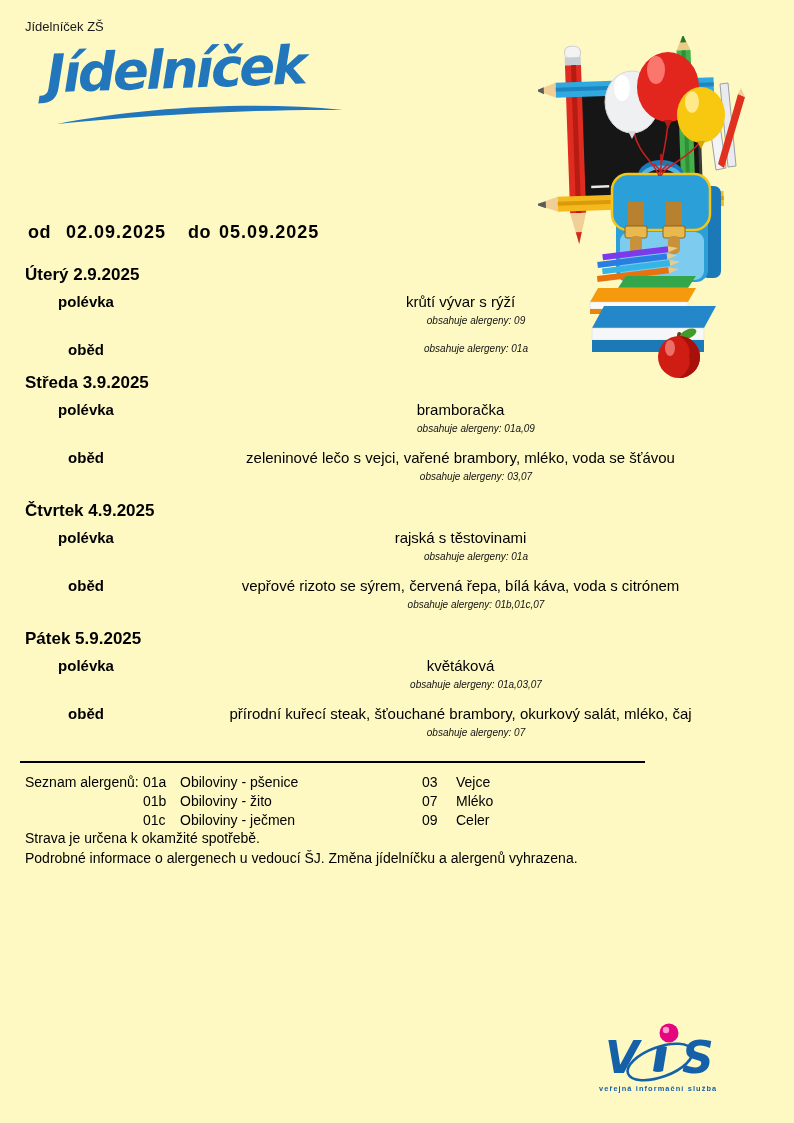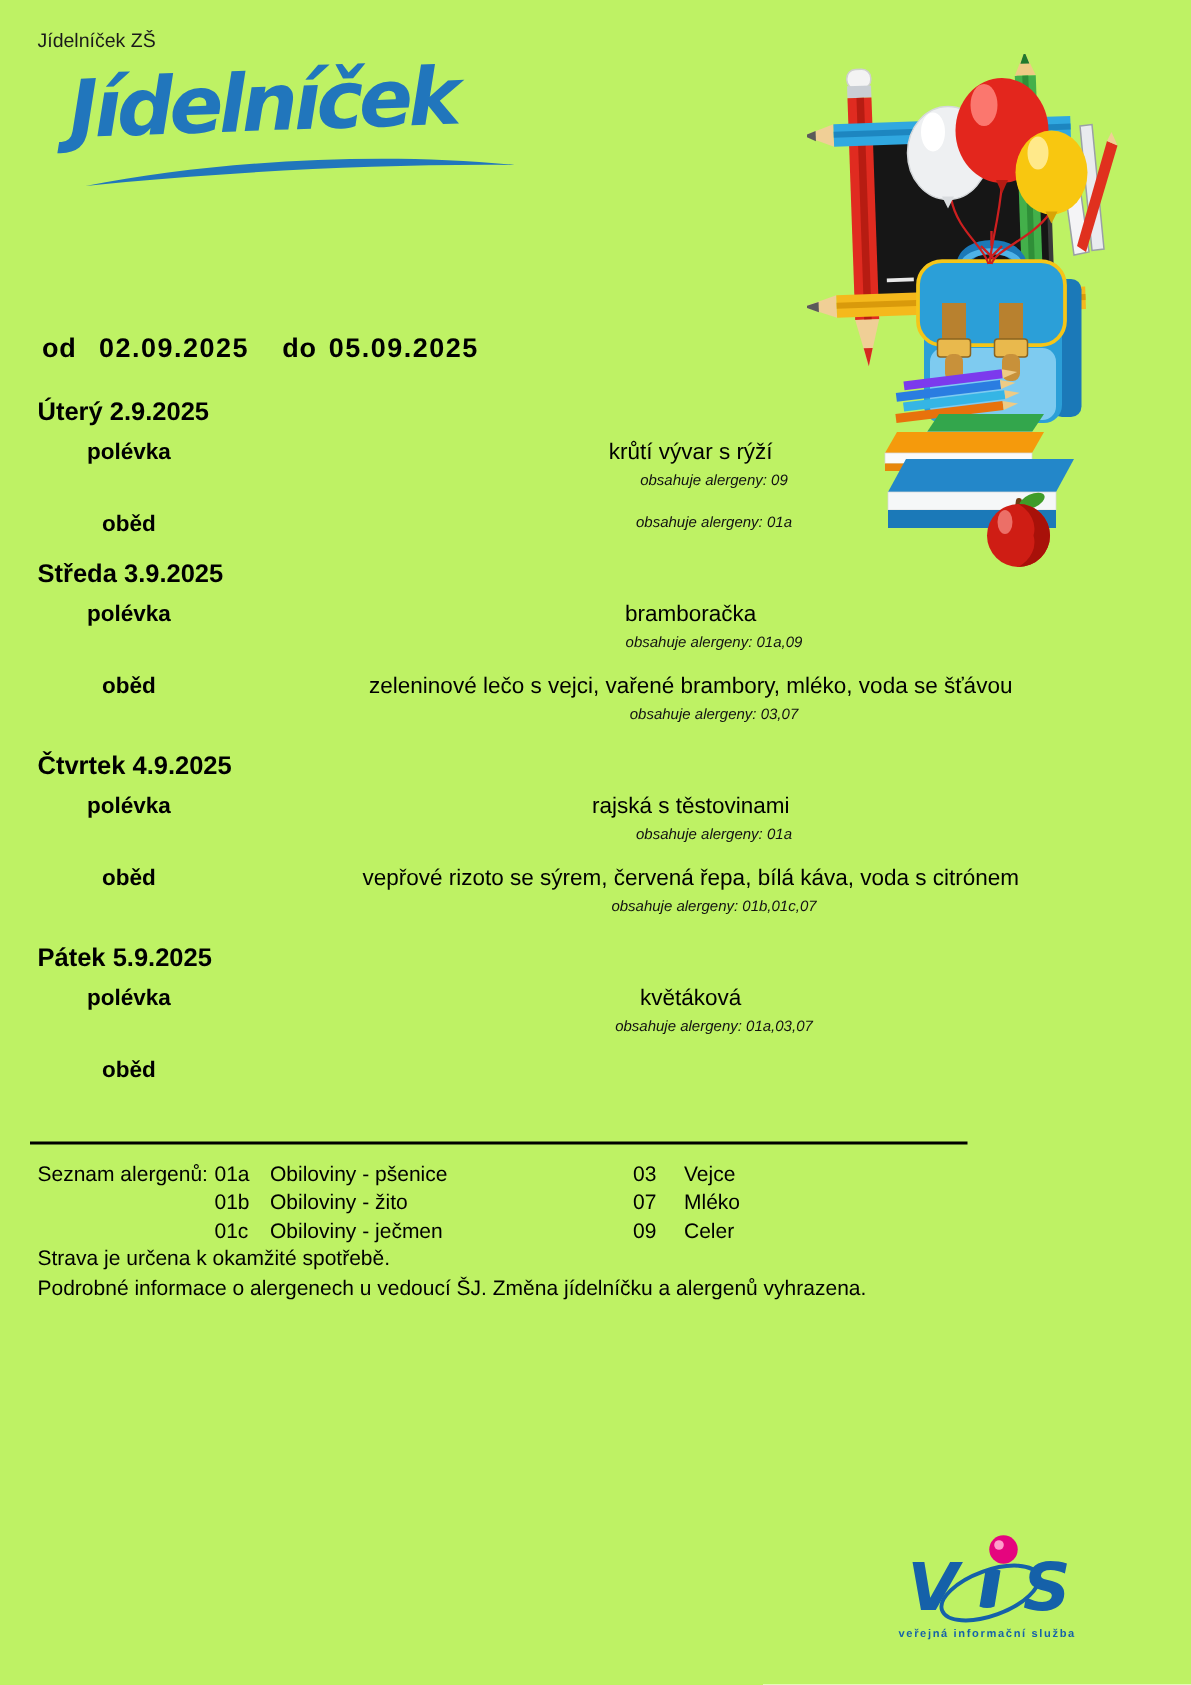--- a/index.html
+++ b/index.html
@@ -1,18 +1,18 @@
 <!DOCTYPE html>
 <html><head>
 <meta charset="utf-8">
 <style>
   * { margin:0; padding:0; box-sizing:border-box; }
   html,body { background:#fff; }
   body { font-family:"Liberation Sans", sans-serif; color:#000; }
-  .page { position:relative; width:794px; height:1123px; background:#bef264; overflow:hidden; }
+  .page { position:relative; width:794px; height:1123px; background:#fef9c3; overflow:hidden; }
 
   .doc-small-title { position:absolute; left:25px; top:19px; font-size:13px; color:#1a1a1a; }
 
   .brand { position:absolute; left:46px; top:40px; width:310px; }
   .brand-text {
     font-family:"DejaVu Sans", sans-serif;
     font-weight:bold; font-style:italic;
     font-size:53px; letter-spacing:-3px;
     color:#2176bc; transform:rotate(-2deg);
     white-space:nowrap; line-height:1.1;
@@ -253,20 +253,24 @@
       <h2 class="day-title">Pátek 5.9.2025</h2>
       <div class="course">
         <div class="course-label">polévka</div>
         <div>
           <div class="dish">květáková</div>
           <div class="allerg"><span>obsahuje alergeny:</span> <span>01a,03,07</span></div>
         </div>
       </div>
       <div class="course">
         <div class="course-label">oběd</div>
+        <div>
+          <div class="dish">přírodní kuřecí steak, šťouchané brambory, okurkový salát, mléko, čaj</div>
+          <div class="allerg"><span>obsahuje alergeny:</span> <span>07</span></div>
+        </div>
       </div>
     </section>
 
   </div>
 
   <div class="divider"></div>
 
   <div class="allergen-list">
     <div class="al-label">Seznam alergenů:</div>
     <div class="al-grid">

